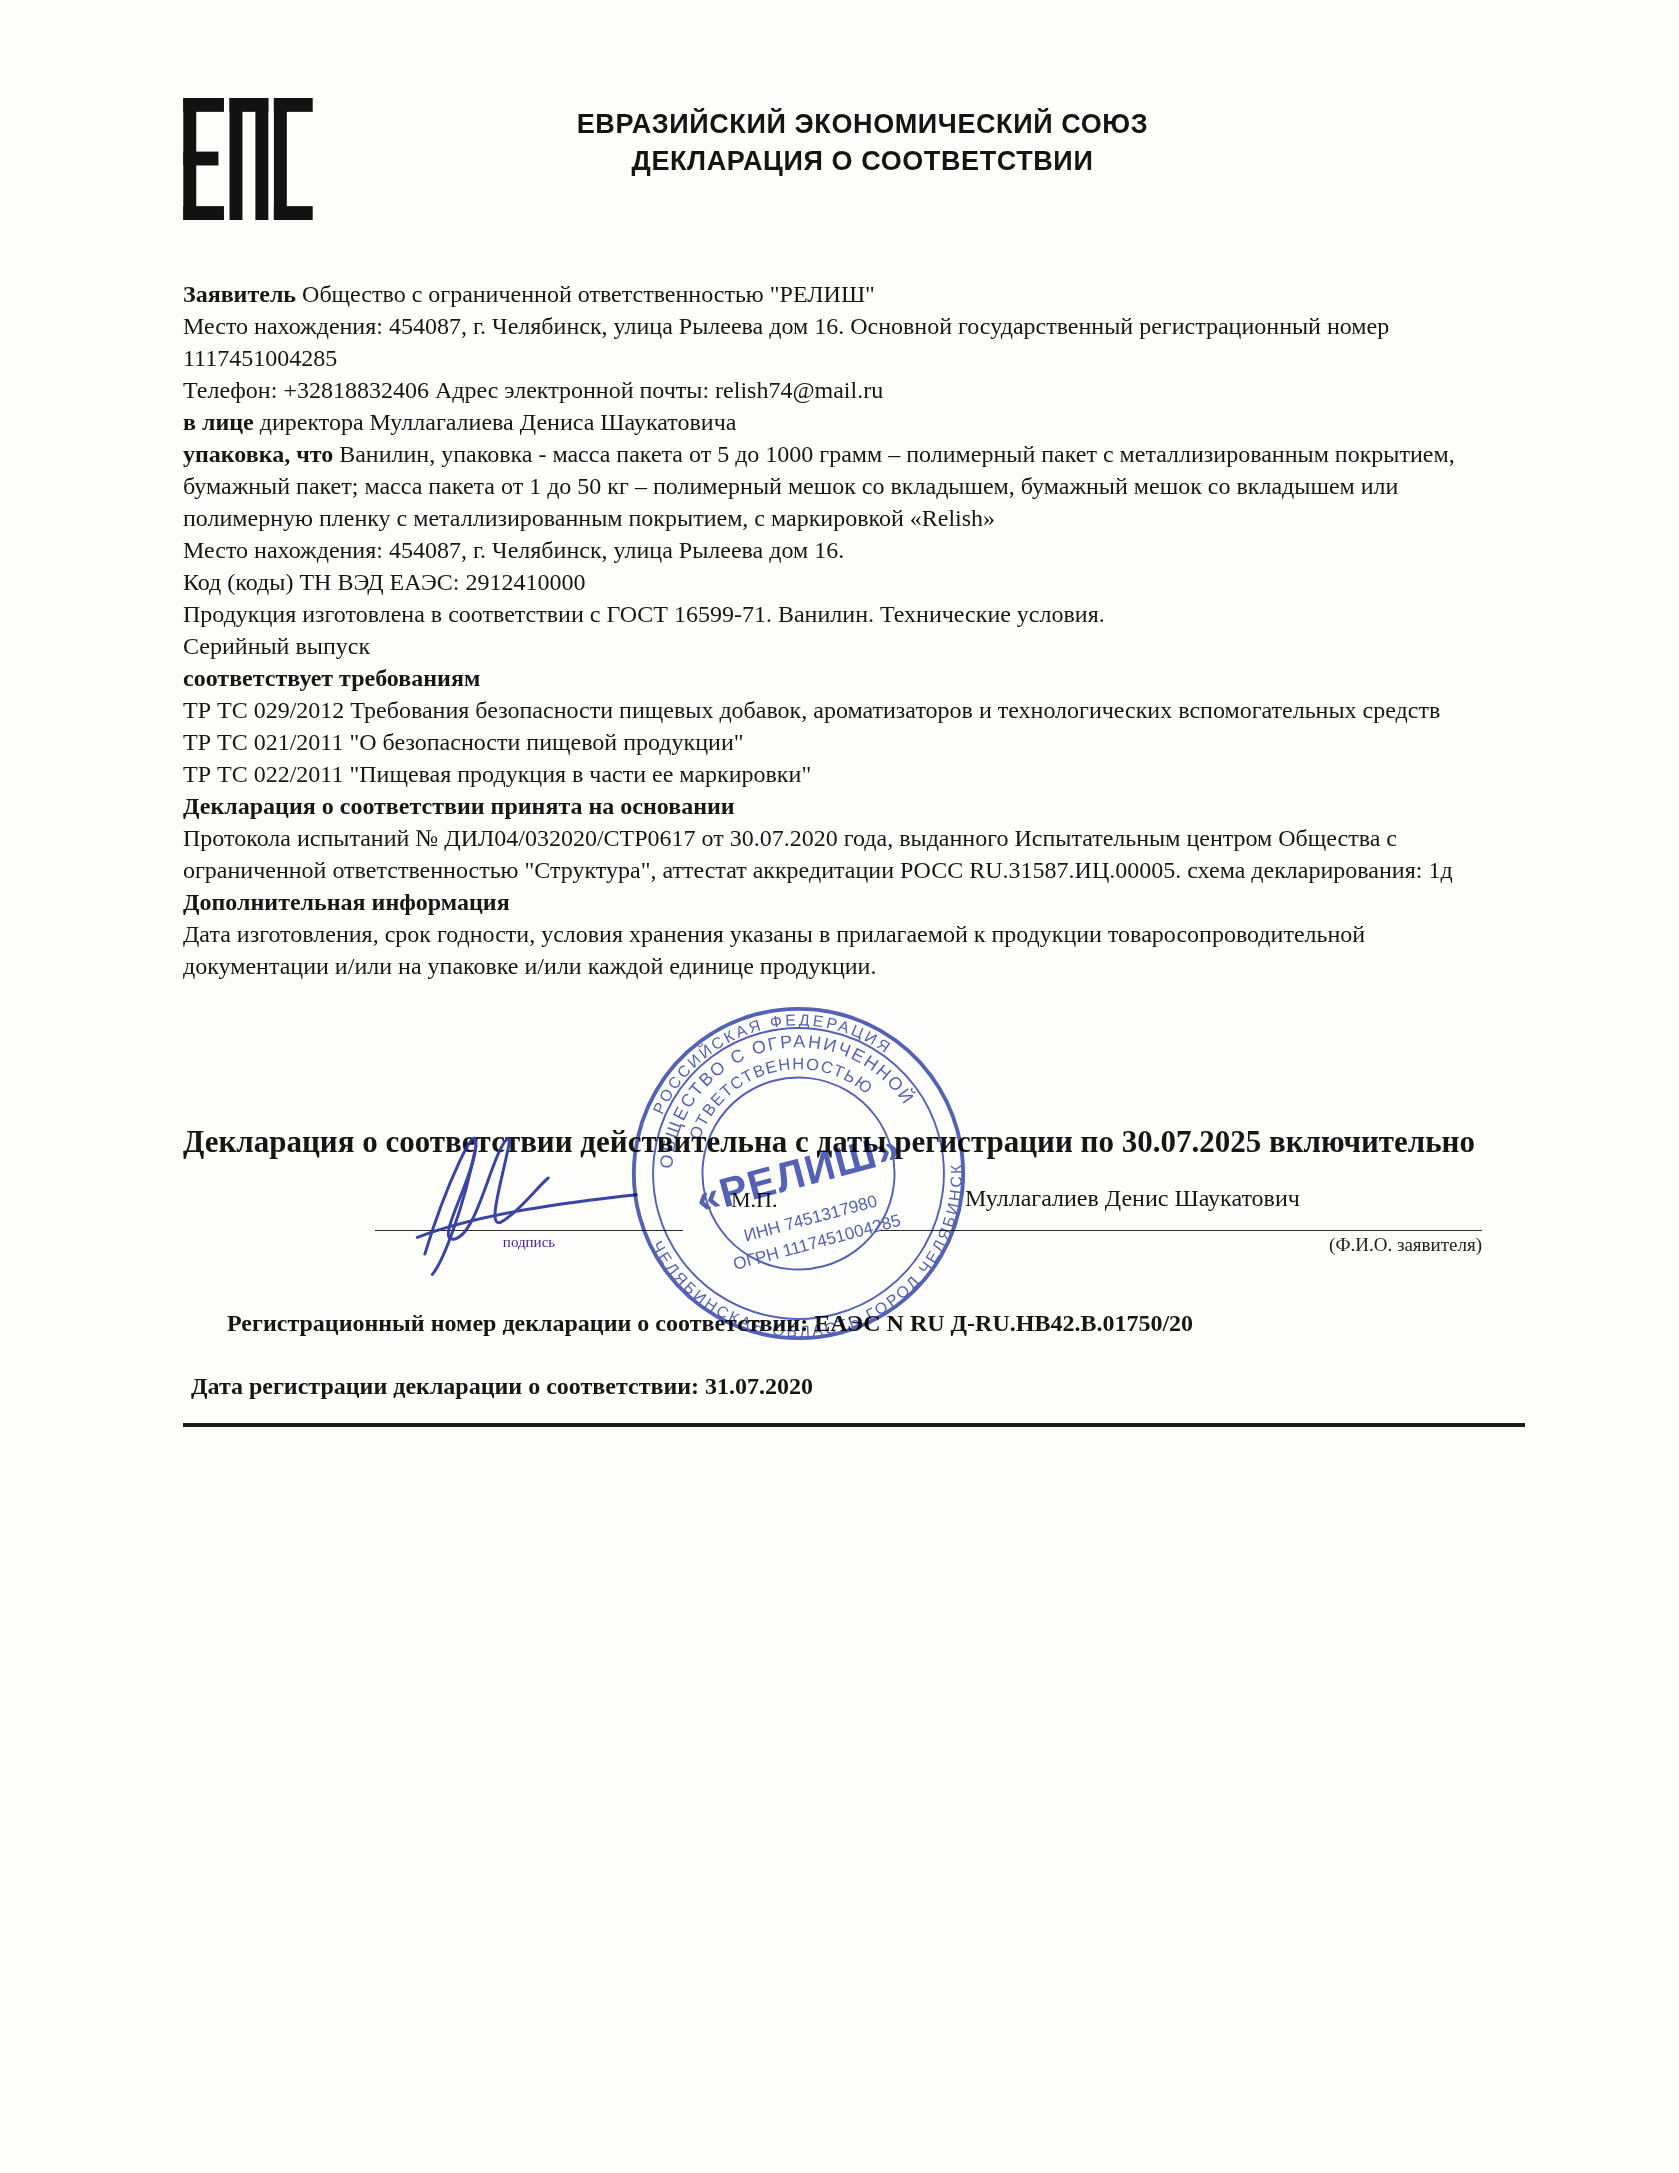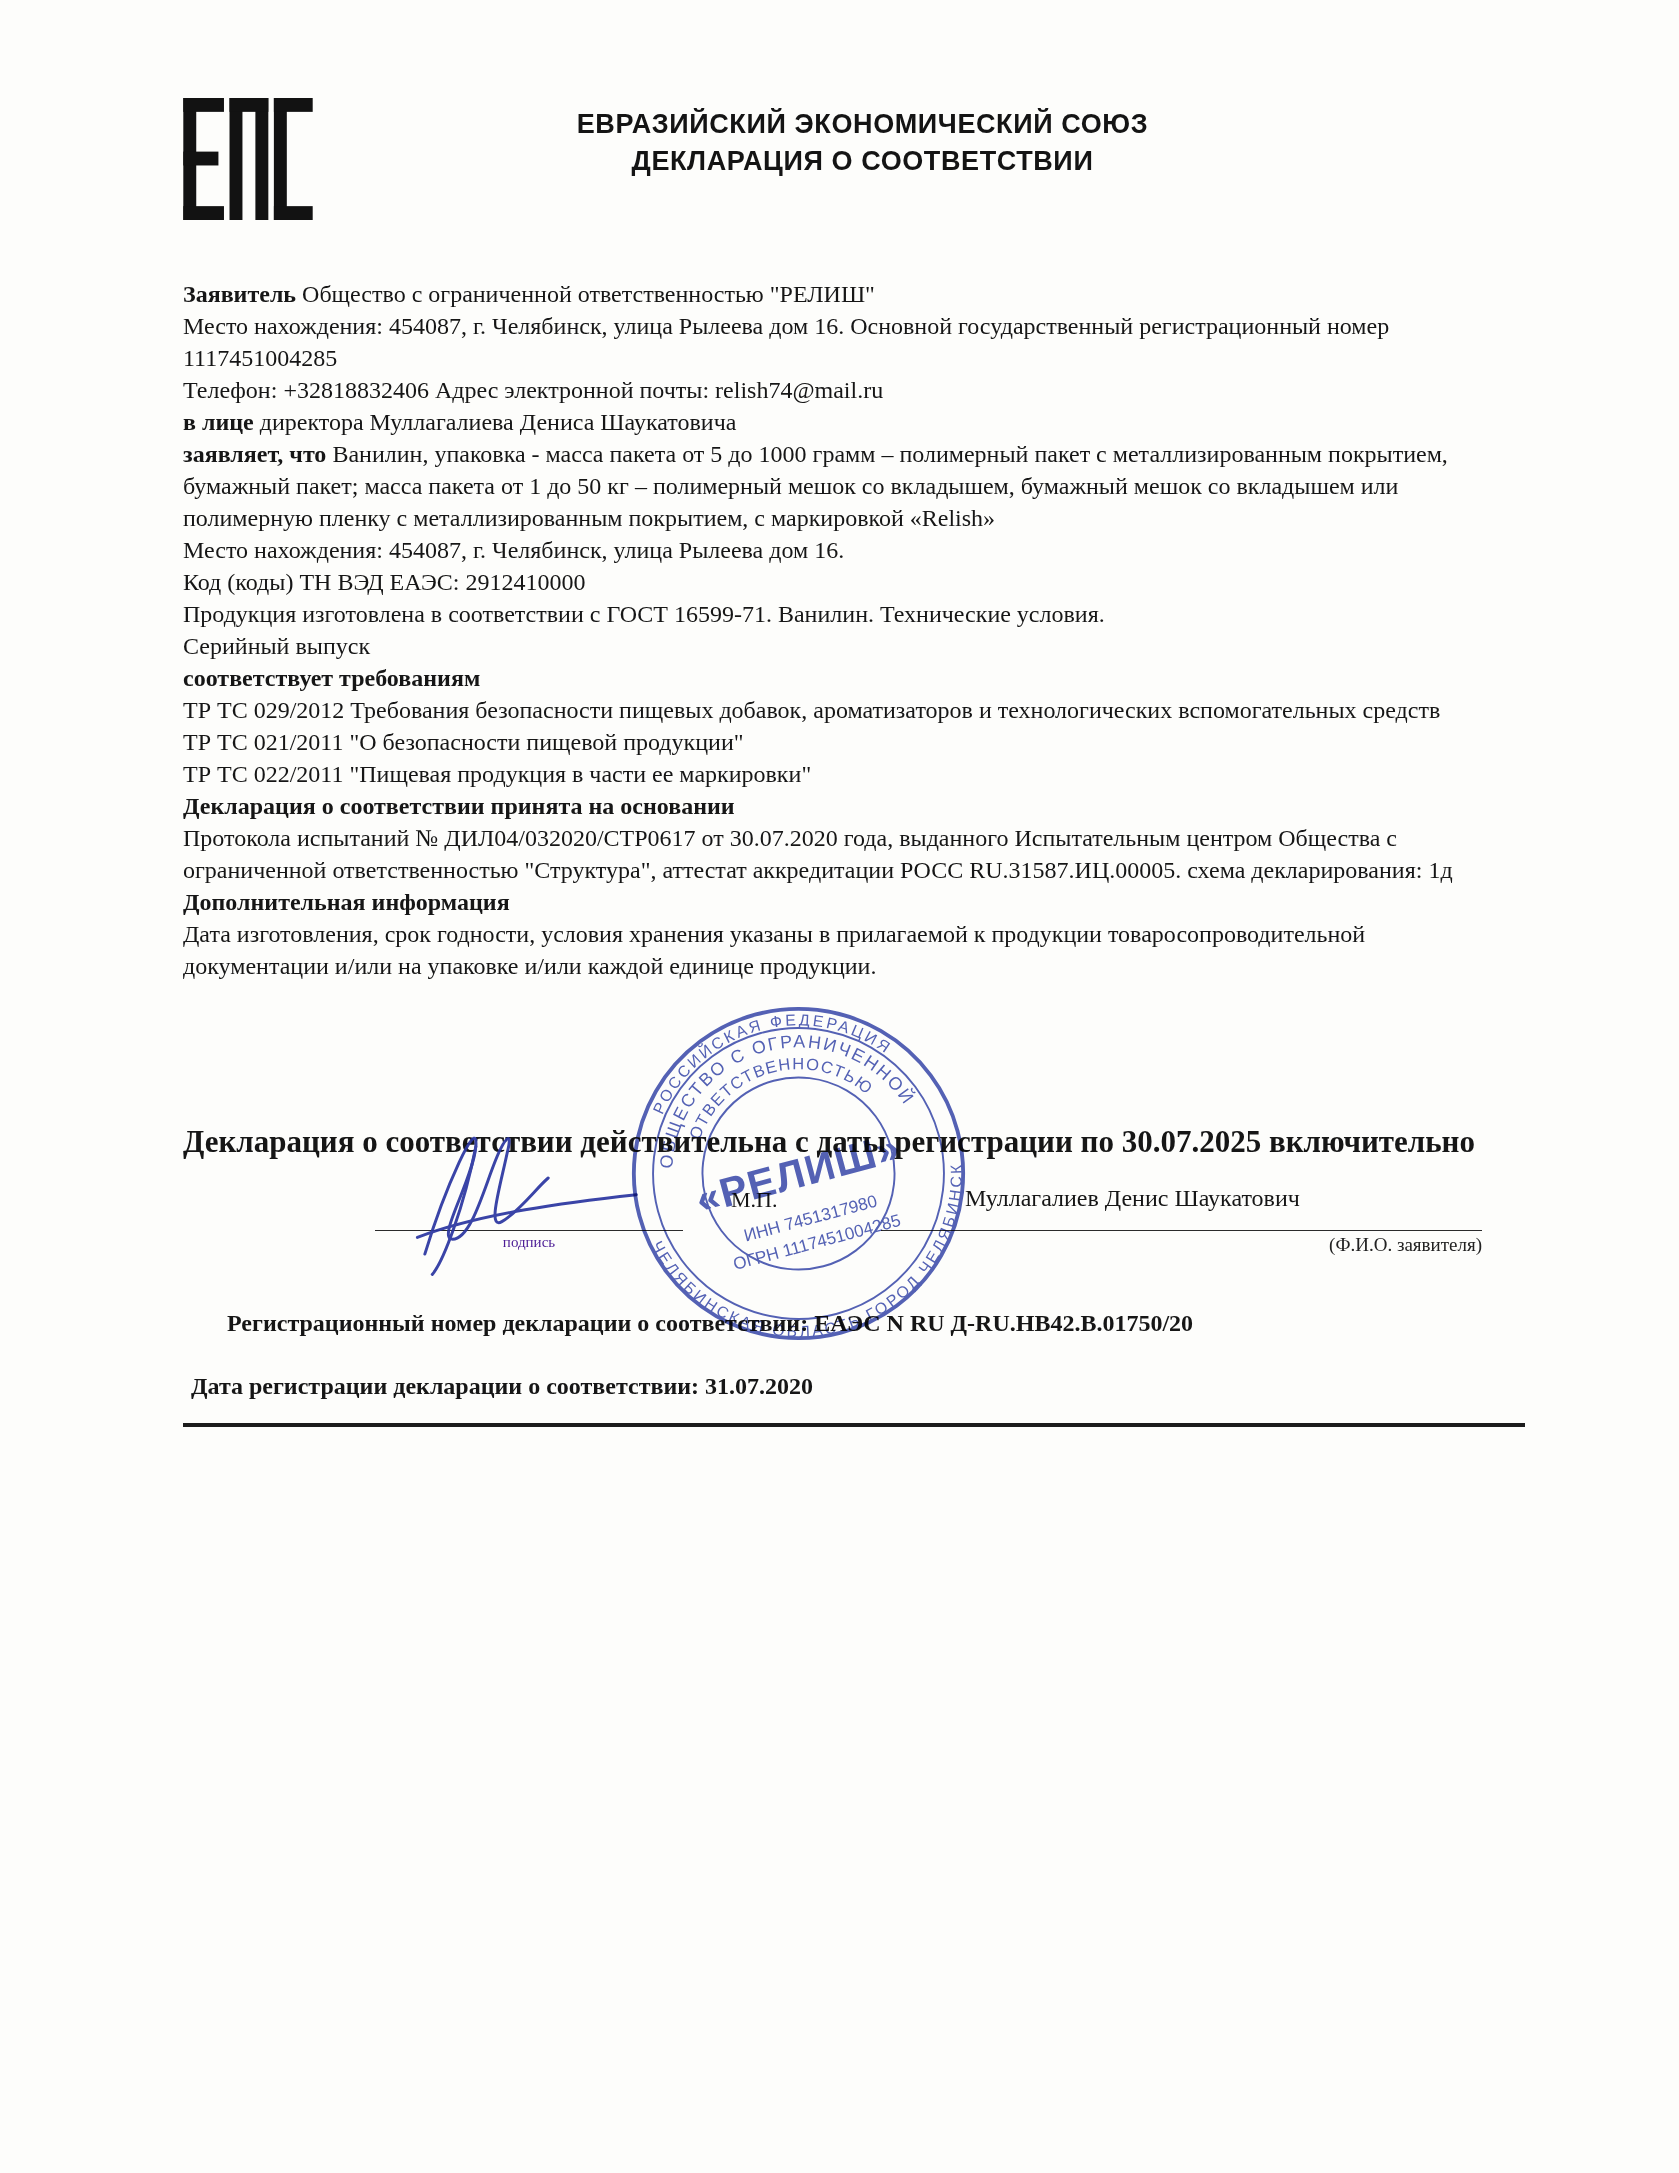--- a/index.html
+++ b/index.html
@@ -69,21 +69,21 @@
   <div class="doc-title">
     <div>ЕВРАЗИЙСКИЙ ЭКОНОМИЧЕСКИЙ СОЮЗ</div>
     <div>ДЕКЛАРАЦИЯ О СООТВЕТСТВИИ</div>
   </div>
 
   <div class="body-text">
     <p><b>Заявитель</b><span> Общество с ограниченной ответственностью "РЕЛИШ"</span></p>
     <p>Место нахождения: 454087, г. Челябинск, улица Рылеева дом 16. Основной государственный регистрационный номер 1117451004285</p>
     <p>Телефон: +32818832406 Адрес электронной почты: relish74@mail.ru</p>
     <p><b>в лице</b><span> директора Муллагалиева Дениса Шаукатовича</span></p>
-    <p><b>заявляет, что</b><span> Ванилин, упаковка - масса пакета от 5 до 1000 грамм – полимерный пакет с металлизированным покрытием, бумажный пакет; масса пакета от 1 до 50 кг – полимерный мешок со вкладышем, бумажный мешок со вкладышем или полимерную пленку с металлизированным покрытием, с маркировкой «Relish»</span></p>
+    <p><b>упаковка, что</b><span> Ванилин, упаковка - масса пакета от 5 до 1000 грамм – полимерный пакет с металлизированным покрытием, бумажный пакет; масса пакета от 1 до 50 кг – полимерный мешок со вкладышем, бумажный мешок со вкладышем или полимерную пленку с металлизированным покрытием, с маркировкой «Relish»</span></p>
     <p>Место нахождения: 454087, г. Челябинск, улица Рылеева дом 16.</p>
     <p>Код (коды) ТН ВЭД ЕАЭС: 2912410000</p>
     <p>Продукция изготовлена в соответствии с ГОСТ 16599-71. Ванилин. Технические условия.</p>
     <p>Серийный выпуск</p>
     <p class="bold">соответствует требованиям</p>
     <p>ТР ТС 029/2012 Требования безопасности пищевых добавок, ароматизаторов и технологических вспомогательных средств</p>
     <p>ТР ТС 021/2011 "О безопасности пищевой продукции"</p>
     <p>ТР ТС 022/2011 "Пищевая продукция в части ее маркировки"</p>
     <p class="bold">Декларация о соответствии принята на основании</p>
     <p>Протокола испытаний № ДИЛ04/032020/СТР0617 от 30.07.2020 года, выданного Испытательным центром Общества с ограниченной ответственностью "Структура", аттестат аккредитации РОСС RU.31587.ИЦ.00005. схема декларирования: 1д</p>

